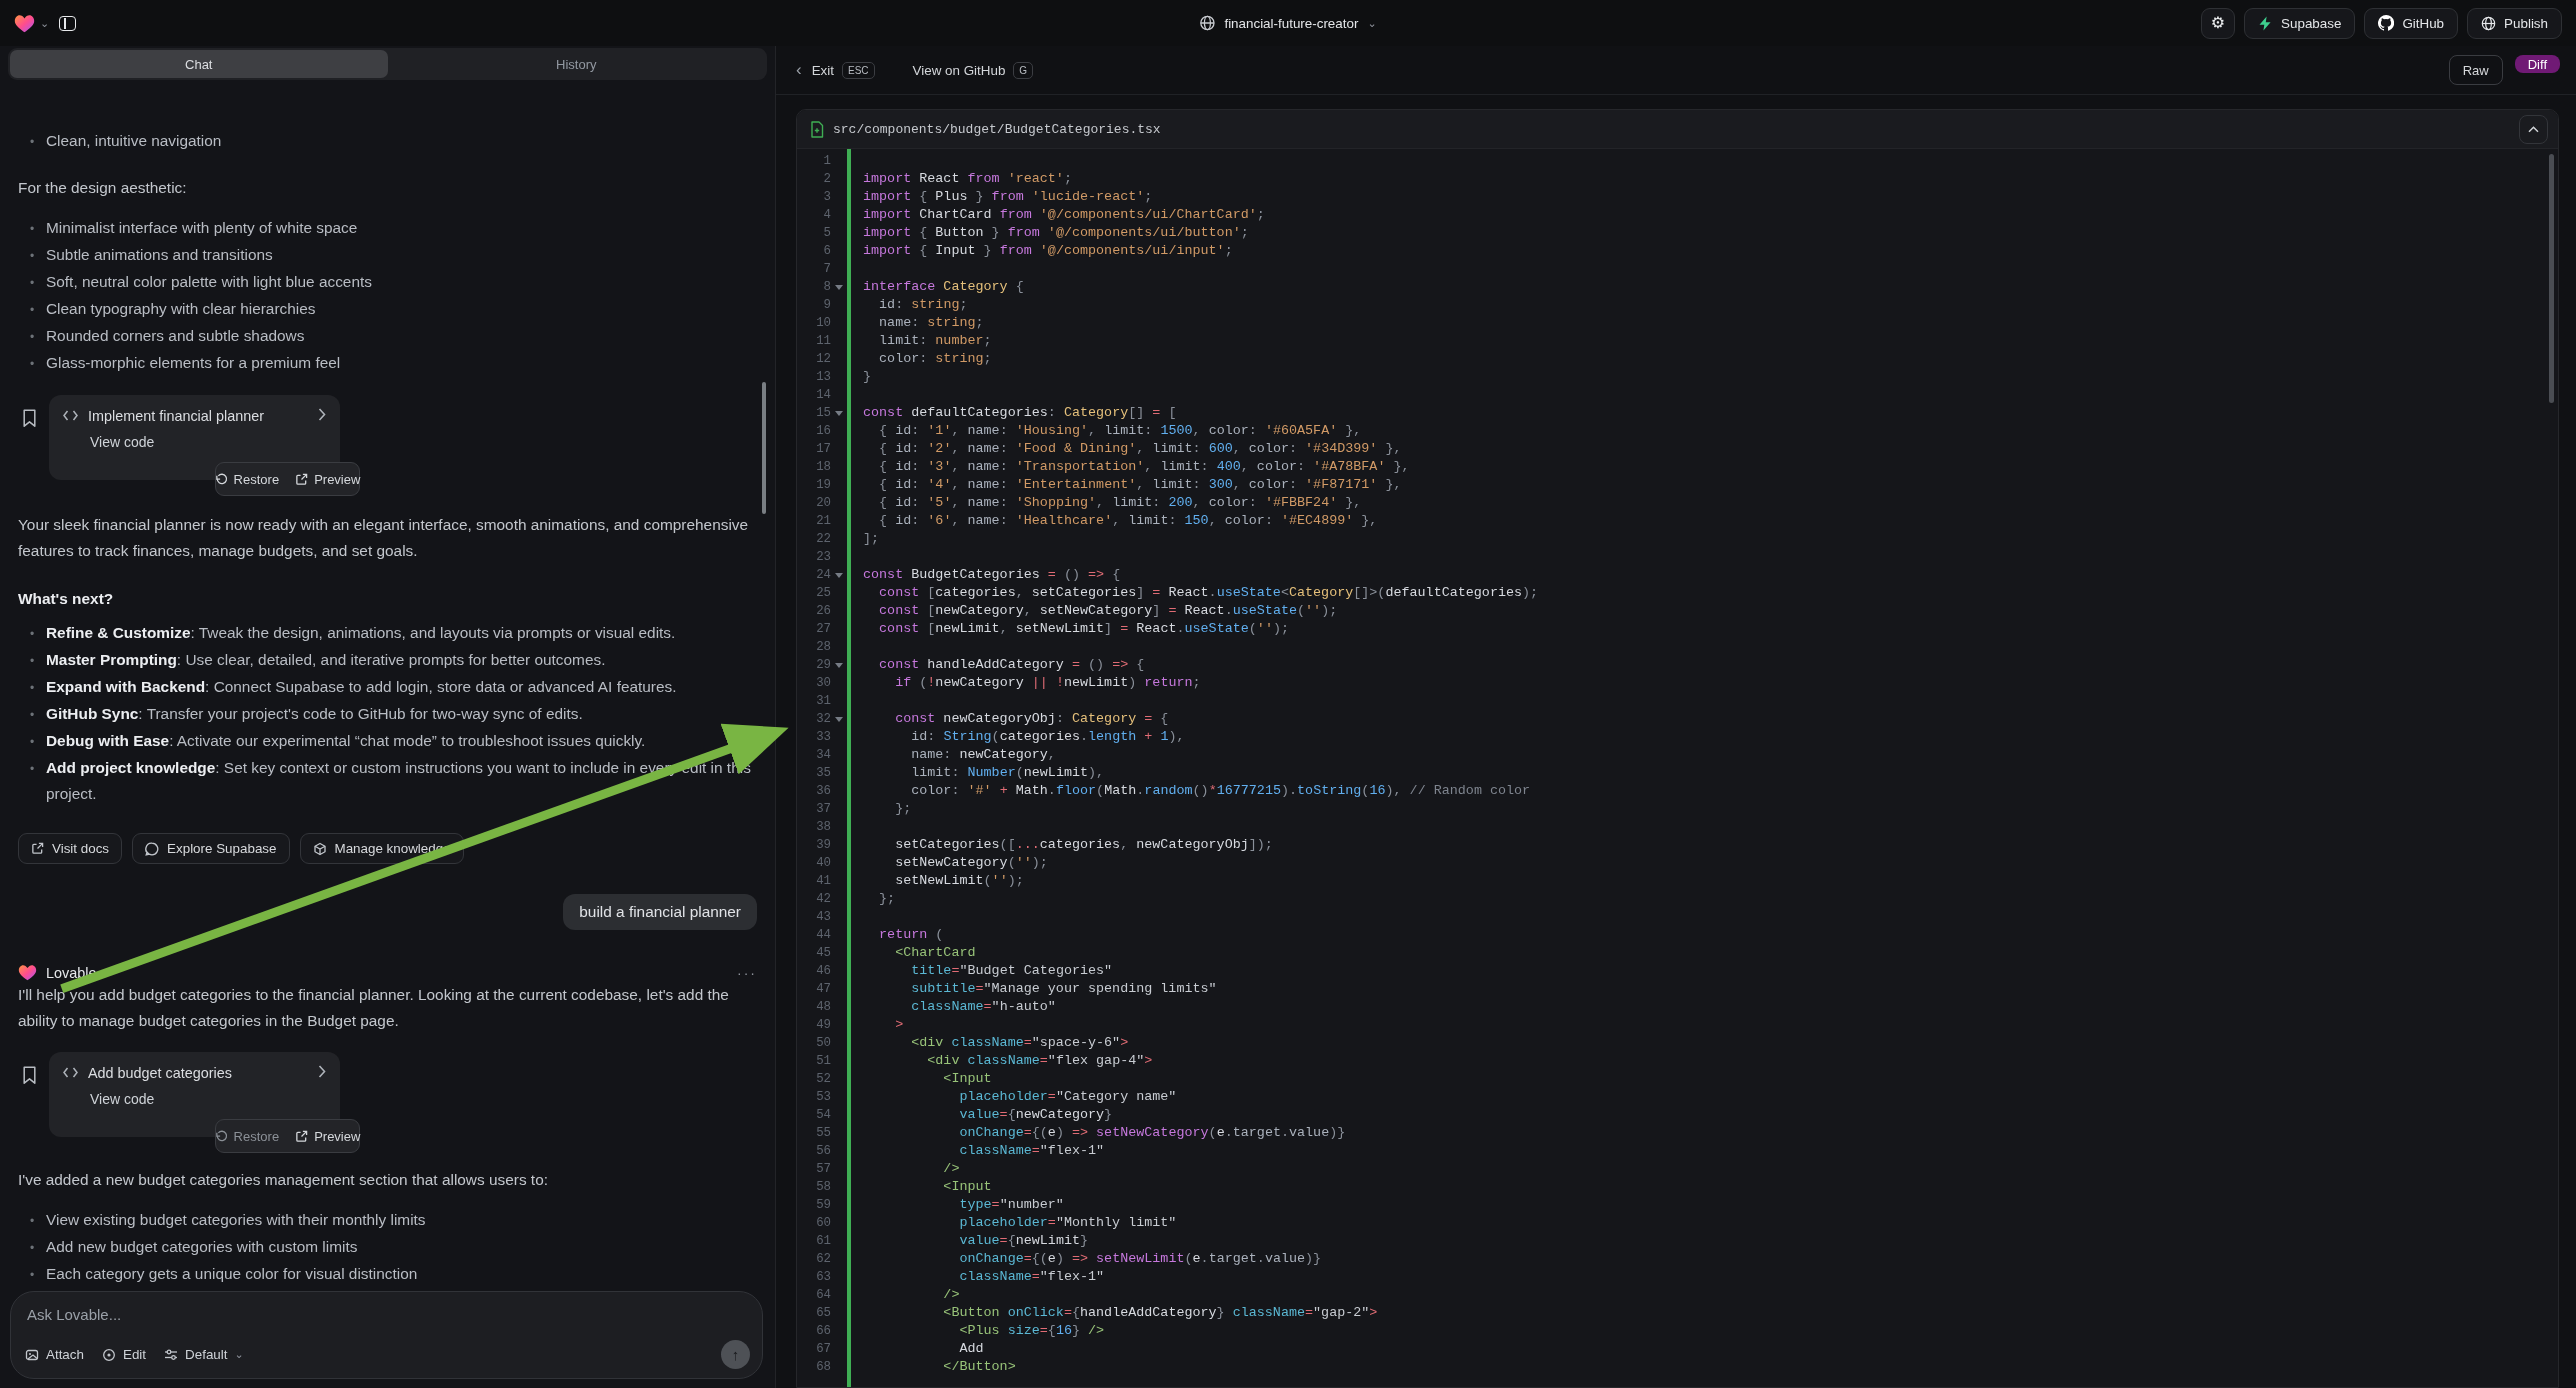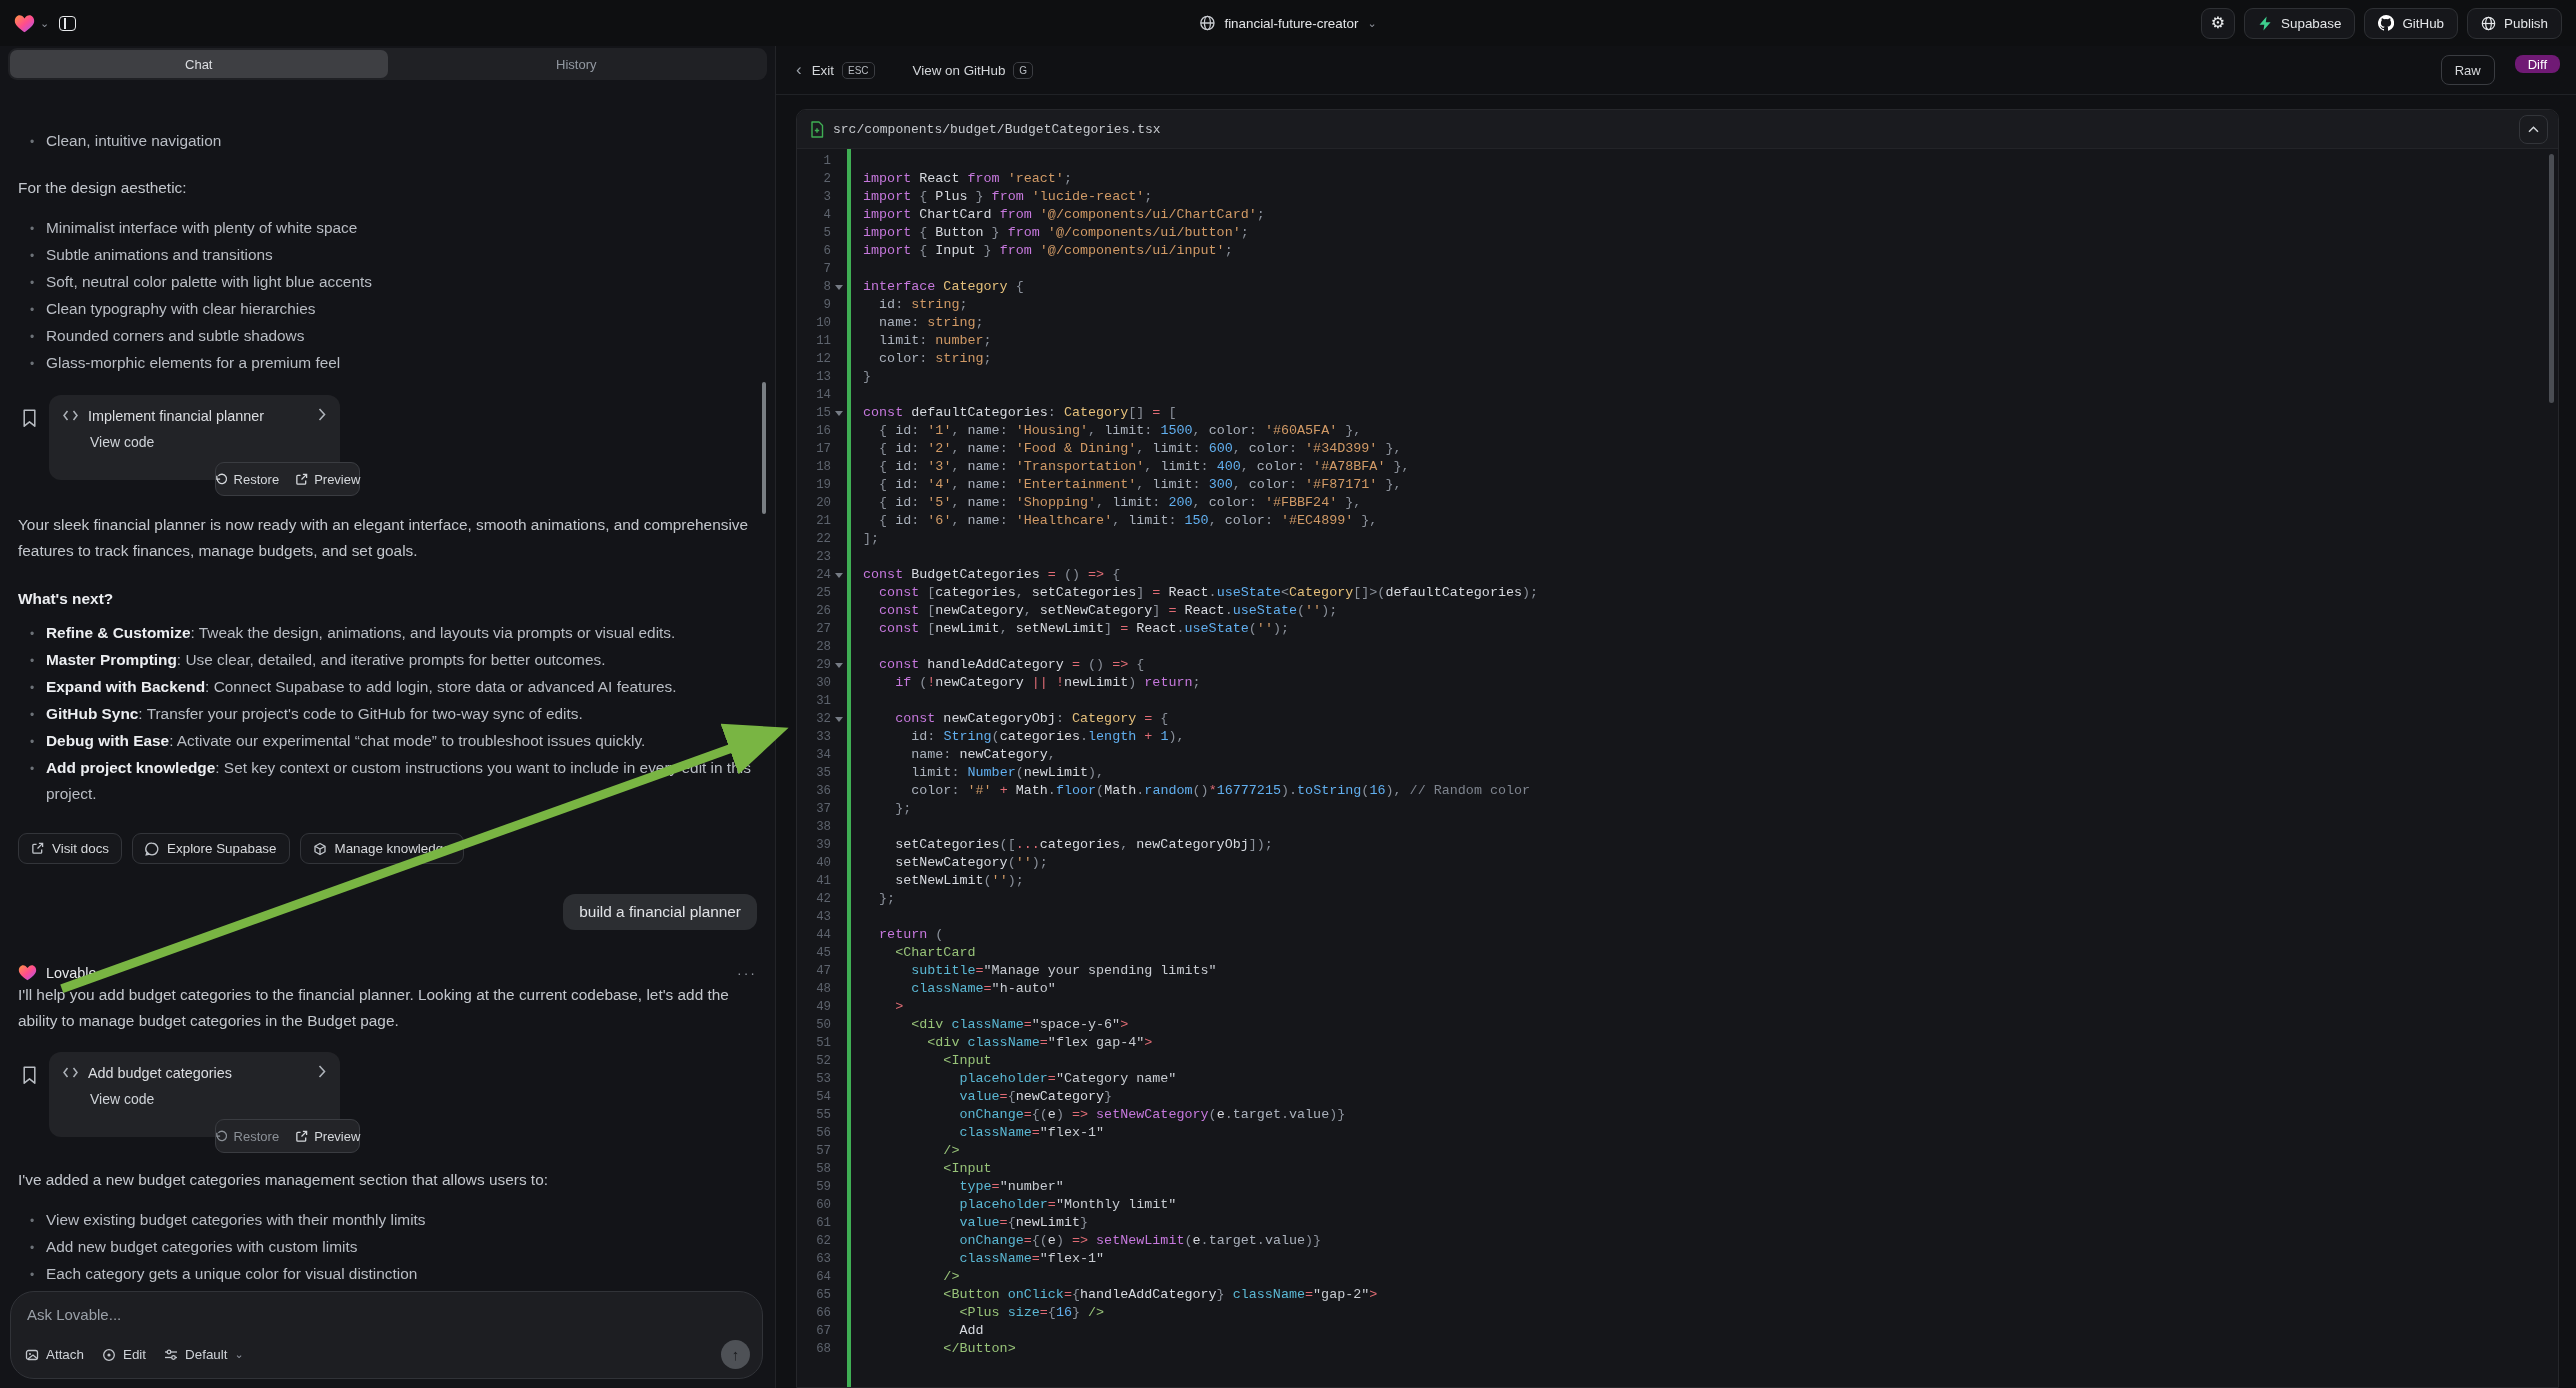--- a/index.html
+++ b/index.html
@@ -67,21 +67,21 @@
 
   .arrow-overlay { position:absolute; inset:0; pointer-events:none; z-index:6; }
 
   
   .code-panel { flex:1; background:#101114; display:flex; flex-direction:column; min-width:0; }
   .subbar { height:49px; flex:none; display:flex; align-items:center; padding:0 16px 0 20px; border-bottom:1px solid #202226; color:#d3d6da; font-size:13.4px; }
   .subbar .back { color:#9aa0a8; font-size:17px; margin-right:10px; cursor:pointer; }
   .kbd { border:1px solid #3b3d42; border-radius:5px; font-size:10px; padding:2px 5px; color:#b9bdc3; margin-left:8px; }
   .sb-item { display:flex; align-items:center; cursor:pointer; }
   .sb-gap { width:38px; }
-  .sb-right { margin-left:auto; display:flex; gap:20px;padding-left:43px; }
+  .sb-right { margin-left:auto; display:flex; gap:12px;padding-left:43px; }
   .btn-raw { height:30px; padding:0 13px; display:flex; align-items:center; border:1px solid #3a3c41; border-radius:8px; color:#d6d8db; font-size:13px; cursor:pointer; }
   .btn-diff { height:18px; padding:0 13px; display:flex; align-items:center; border-radius:8px; background:#701a75; color:#ffffff; font-size:13px; cursor:pointer; }
 
   .file-wrap { flex:1; padding:14px 17px 0 20px; min-height:0; }
   .file-card { height:100%; border:1px solid #26272b; border-radius:10px 10px 0 0; overflow:hidden; display:flex; flex-direction:column; }
   .file-head { height:39px; flex:none; background:#1a1b1f; border-bottom:1px solid #232428; display:flex; align-items:center; padding:0 10px 0 13px; font-family:"Liberation Mono",monospace; font-size:13px; color:#c6c9ce; }
   .file-head .path { margin-left:9px; }
   .collapse-btn { margin-left:auto; width:29px; height:29px; border:1px solid #33353a; border-radius:8px; display:flex; align-items:center; justify-content:center; color:#cfd2d6; cursor:pointer; }
   .code-area { flex:1; background:#15161a; position:relative; font-family:"Liberation Mono",monospace; font-size:13.4px; padding:3px 0 0 6px; overflow:hidden; }
   .diff-bar { position:absolute; left:50px; top:0; bottom:0; width:4px; background:#3fae54; }
@@ -666,20 +666,25 @@
                 <span class="ln">44</span>
                 <span class="fd"></span>
                 <span class="ct"><span class="tk-k">  return</span><span class="tk-o"> (</span></span>
               </div>
               <div class="cl">
                 <span class="ln">45</span>
                 <span class="fd"></span>
                 <span class="ct"><span class="tk-g">    &lt;ChartCard</span></span>
               </div>
               <div class="cl">
+                <span class="ln">46</span>
+                <span class="fd"></span>
+                <span class="ct"><span class="tk-a">      title</span><span class="tk-e">=</span><span class="tk-v">"Budget Categories"</span></span>
+              </div>
+              <div class="cl">
                 <span class="ln">47</span>
                 <span class="fd"></span>
                 <span class="ct"><span class="tk-a">      subtitle</span><span class="tk-e">=</span><span class="tk-v">"Manage your spending limits"</span></span>
               </div>
               <div class="cl">
                 <span class="ln">48</span>
                 <span class="fd"></span>
                 <span class="ct"><span class="tk-a">      className</span><span class="tk-e">=</span><span class="tk-v">"h-auto"</span></span>
               </div>
               <div class="cl">

